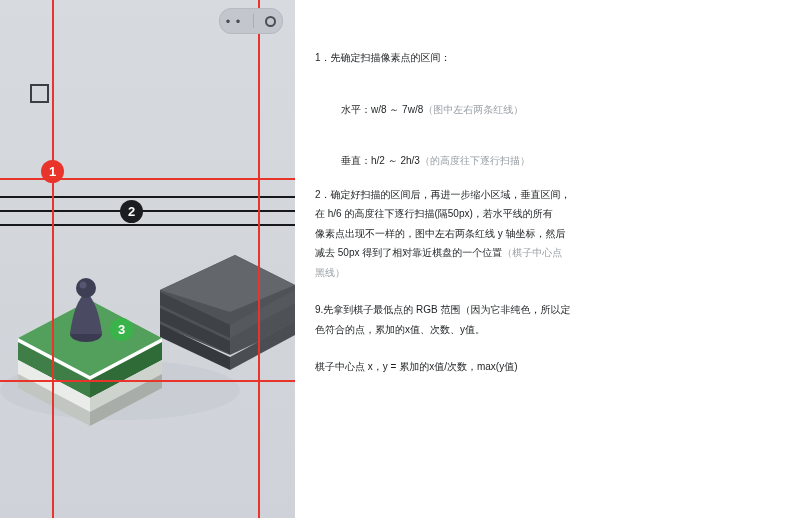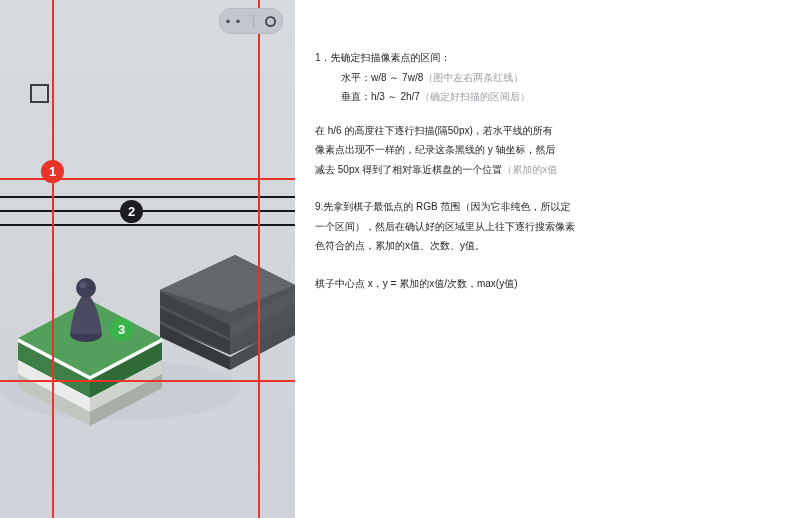--- a/index.html
+++ b/index.html
@@ -136,21 +136,21 @@
     background: #ffffff;
     padding: 48px 28px 0 20px;
     box-sizing: border-box;
     color: #1d2023;
     font-size: 10px;
     line-height: 1.95;
     font-family: "Liberation Sans", sans-serif;
   }
   .para { margin: 0 0 18px 0; }
   .para.tight { margin-bottom: 14px; }
-  .indent { padding-left: 26px; }
+  .indent { padding-left: 26px; margin-top: 32px; }
   .muted { color: #9aa0a6; }
 </style>
 </head>
 <body>
 
 <div class="page">
 
   <div class="game-panel">
     <div class="sky"></div>
 
@@ -207,35 +207,36 @@
   </div>
 
   <div class="text-panel">
 
     <div class="para tight">
       <div>1．先确定扫描像素点的区间：</div>
       <div class="indent">
         <span>水平：w/8 ～ 7w/8</span><span class="muted">（图中左右两条红线）</span>
       </div>
       <div class="indent">
-        <span>垂直：h/3 ～ 2h/7</span><span class="muted">（确定好扫描的区间后）</span>
+        <span>垂直：h/2 ～ 2h/3</span><span class="muted">（的高度往下逐行扫描）</span>
       </div>
     </div>
 
     <div class="para">
+      <div>2．确定好扫描的区间后，再进一步缩小区域，垂直区间，</div>
       <div>在 h/6 的高度往下逐行扫描(隔50px)，若水平线的所有</div>
-      <div>像素点出现不一样的，纪录这条黑线的 y 轴坐标，然后</div>
+      <div>像素点出现不一样的，图中左右两条红线 y 轴坐标，然后</div>
       <div>
-        <span>减去 50px 得到了相对靠近棋盘的一个位置</span><span class="muted">（累加的x值</span>
+        <span>减去 50px 得到了相对靠近棋盘的一个位置</span><span class="muted">（棋子中心点</span>
       </div>
+      <div class="muted">黑线）</div>
     </div>
 
     <div class="para">
       <div>9.先拿到棋子最低点的 RGB 范围（因为它非纯色，所以定</div>
-      <div>一个区间），然后在确认好的区域里从上往下逐行搜索像素</div>
       <div>色符合的点，累加的x值、次数、y值。</div>
     </div>
 
     <div class="para">
       <div>棋子中心点 x，y = 累加的x值/次数，max(y值)</div>
     </div>
 
   </div>
 </div>
 

